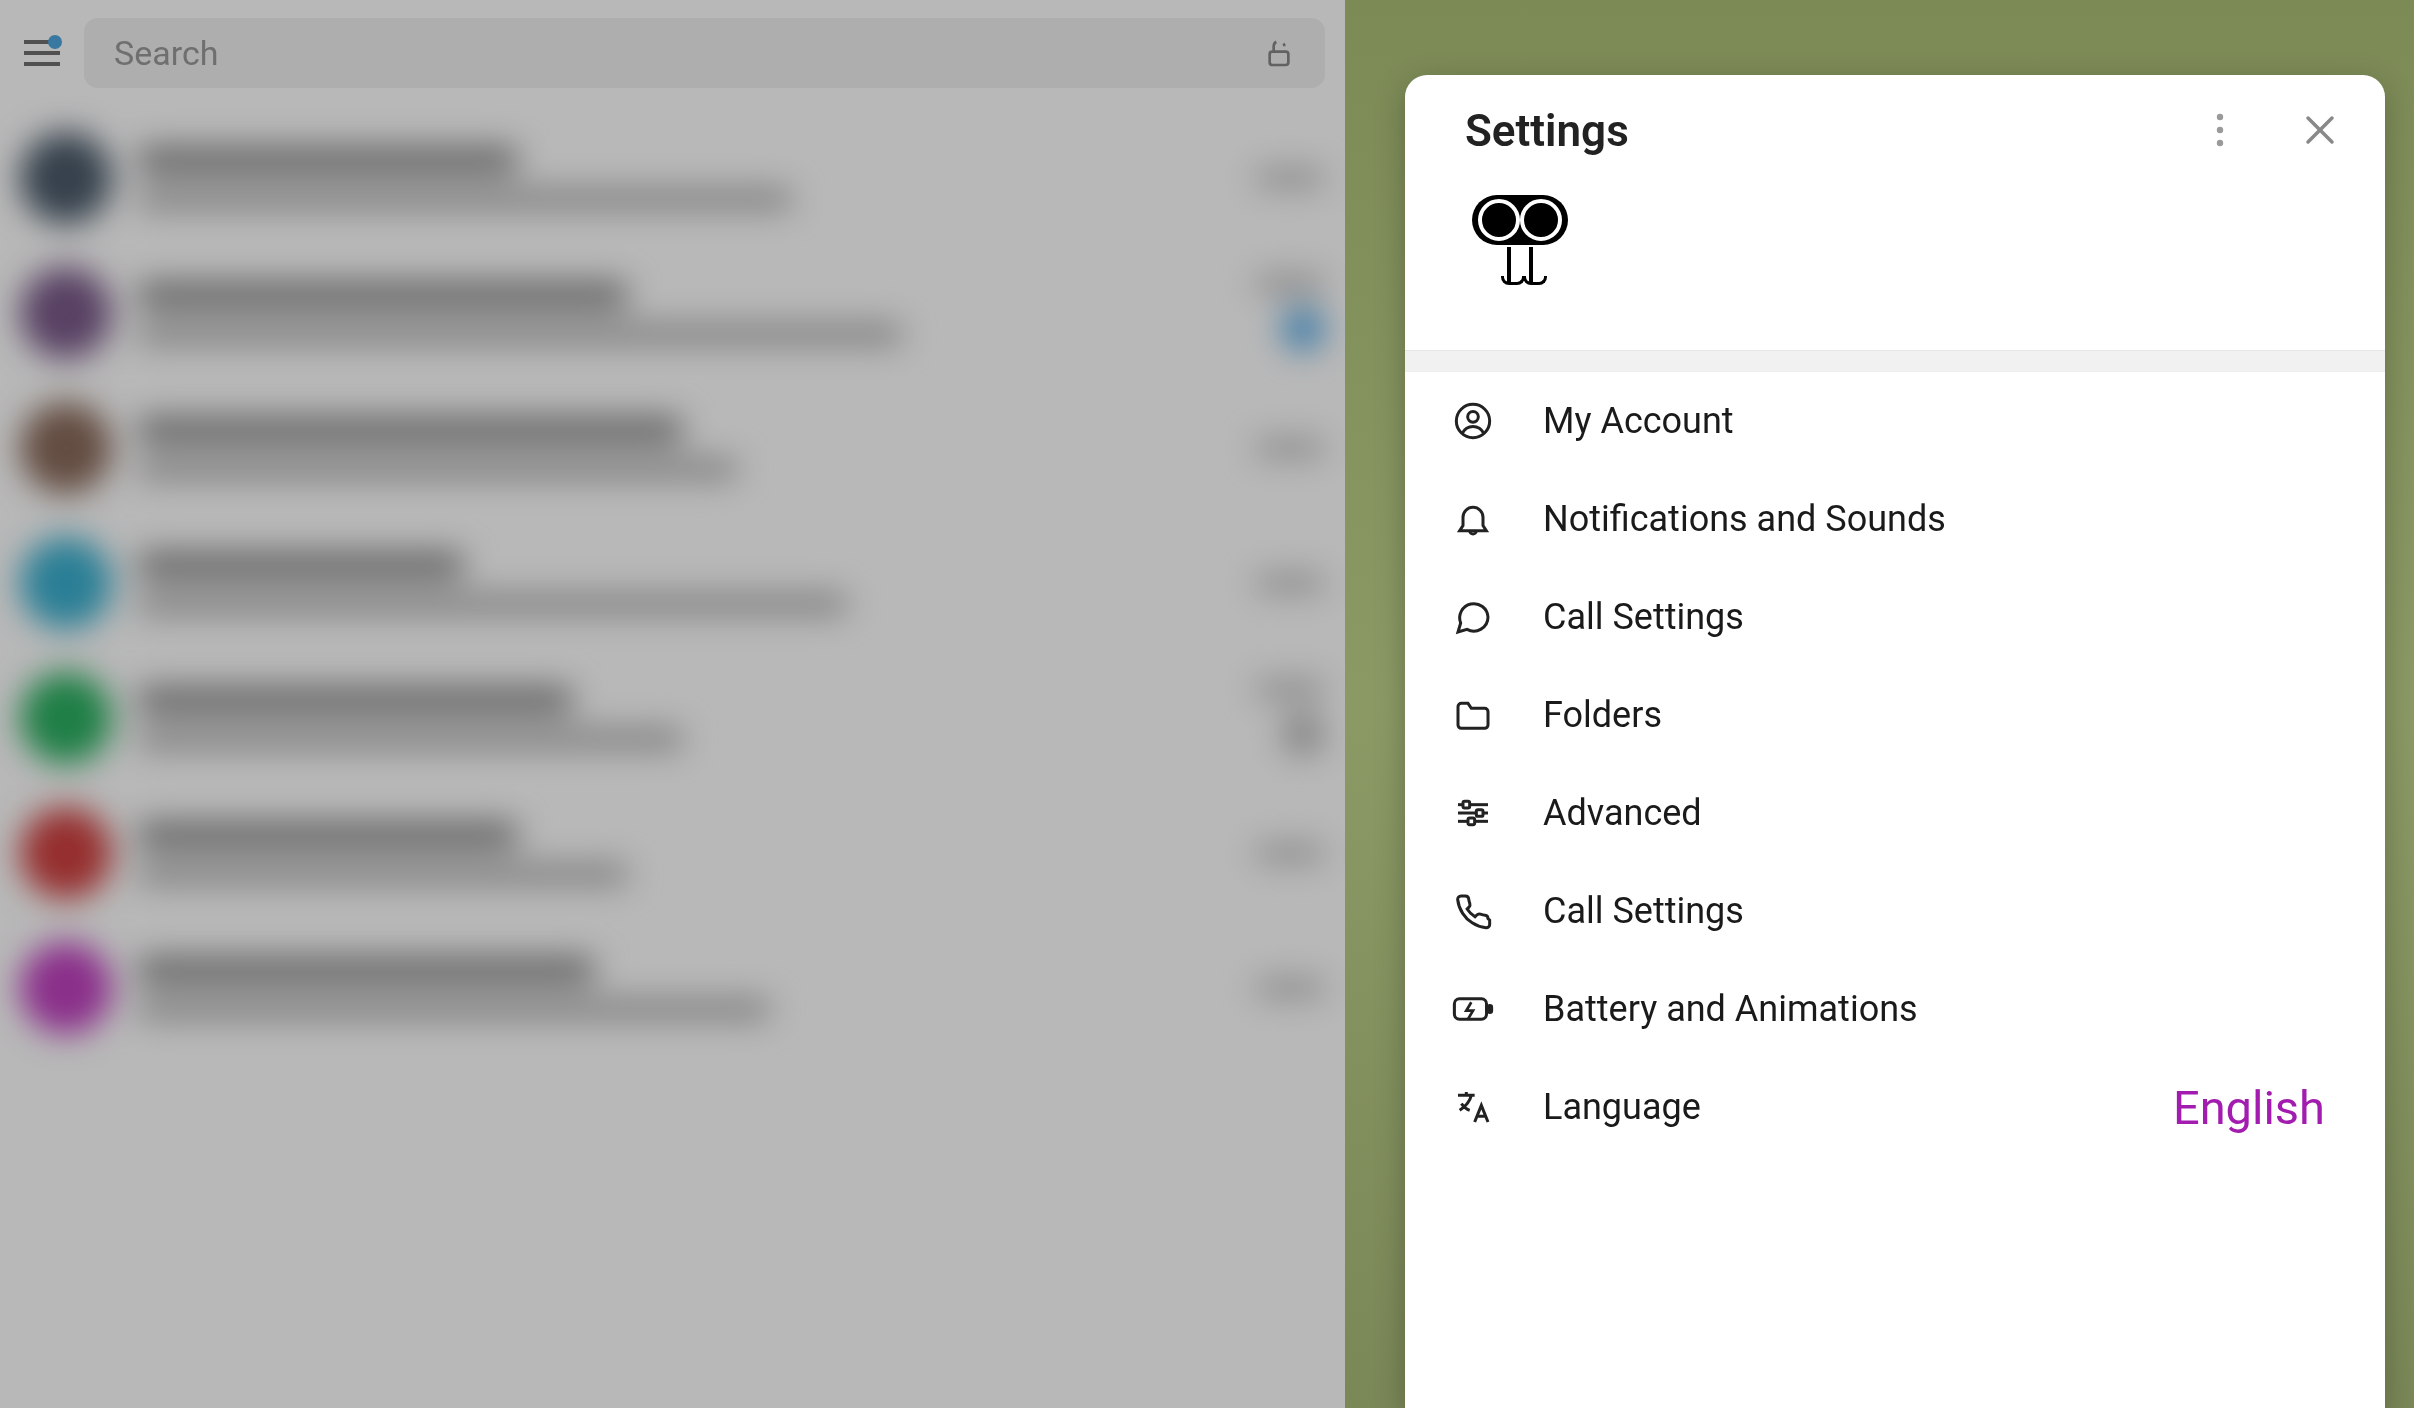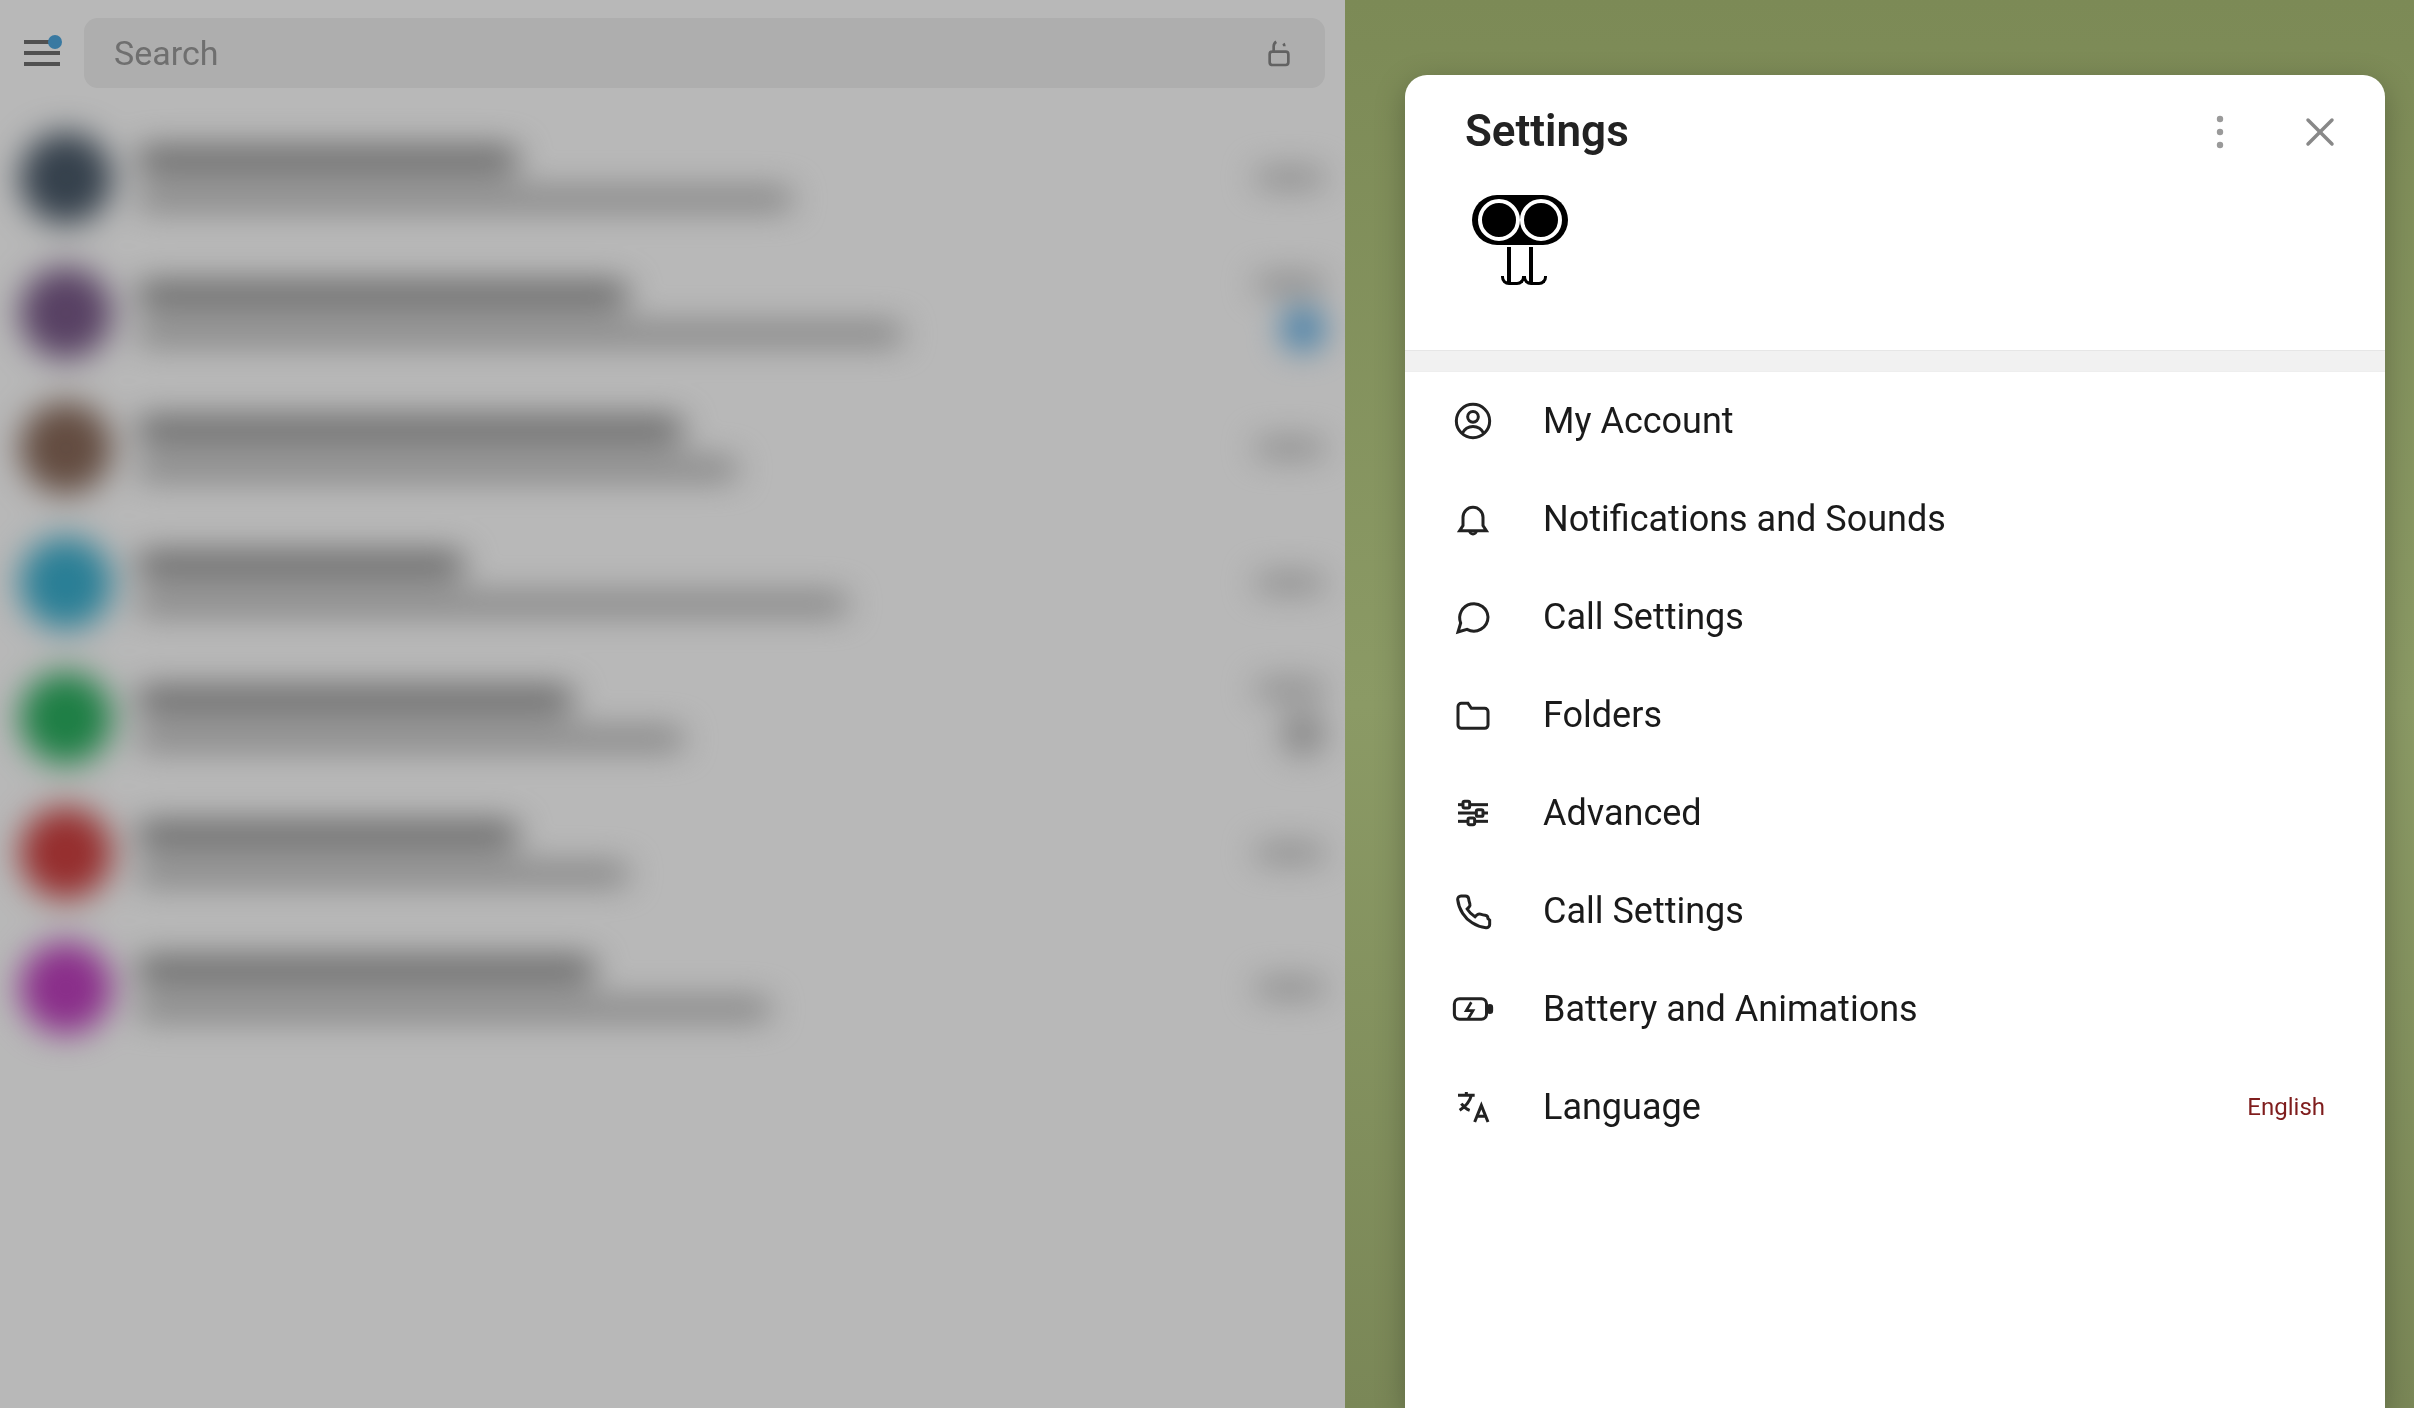--- a/index.html
+++ b/index.html
@@ -132,21 +132,21 @@
       bottom: 0;
       background: #fff;
       border-radius: 22px 22px 0 0;
       box-shadow: 0 8px 30px rgba(0,0,0,0.25);
       overflow: hidden;
       display: flex;
       flex-direction: column;
     }
     .settings-header {
       display: flex;
-      align-items: flex-end;
+      align-items: flex-start;
       padding: 30px 40px 18px 60px;
       gap: 20px;
     }
     .settings-title {
       flex: 1;
       font-size: 44px;
       font-weight: 600;
       color: #222;
     }
     .icon-btn {
@@ -237,22 +237,22 @@
       justify-content: center;
       color: #222;
       flex-shrink: 0;
     }
     .menu-label {
       font-size: 36px;
       color: #1a1a1a;
       flex: 1;
     }
     .menu-value {
-      font-size: 24px;
-      color: #7f1d1d;
+      font-size: 47px;
+      color: #a21caf;
       padding-right: 14px;
     }
     svg { display: block; }
   </style>
 </head>
 <body>
 
 <div class="app">
 
   <div class="sidebar">

